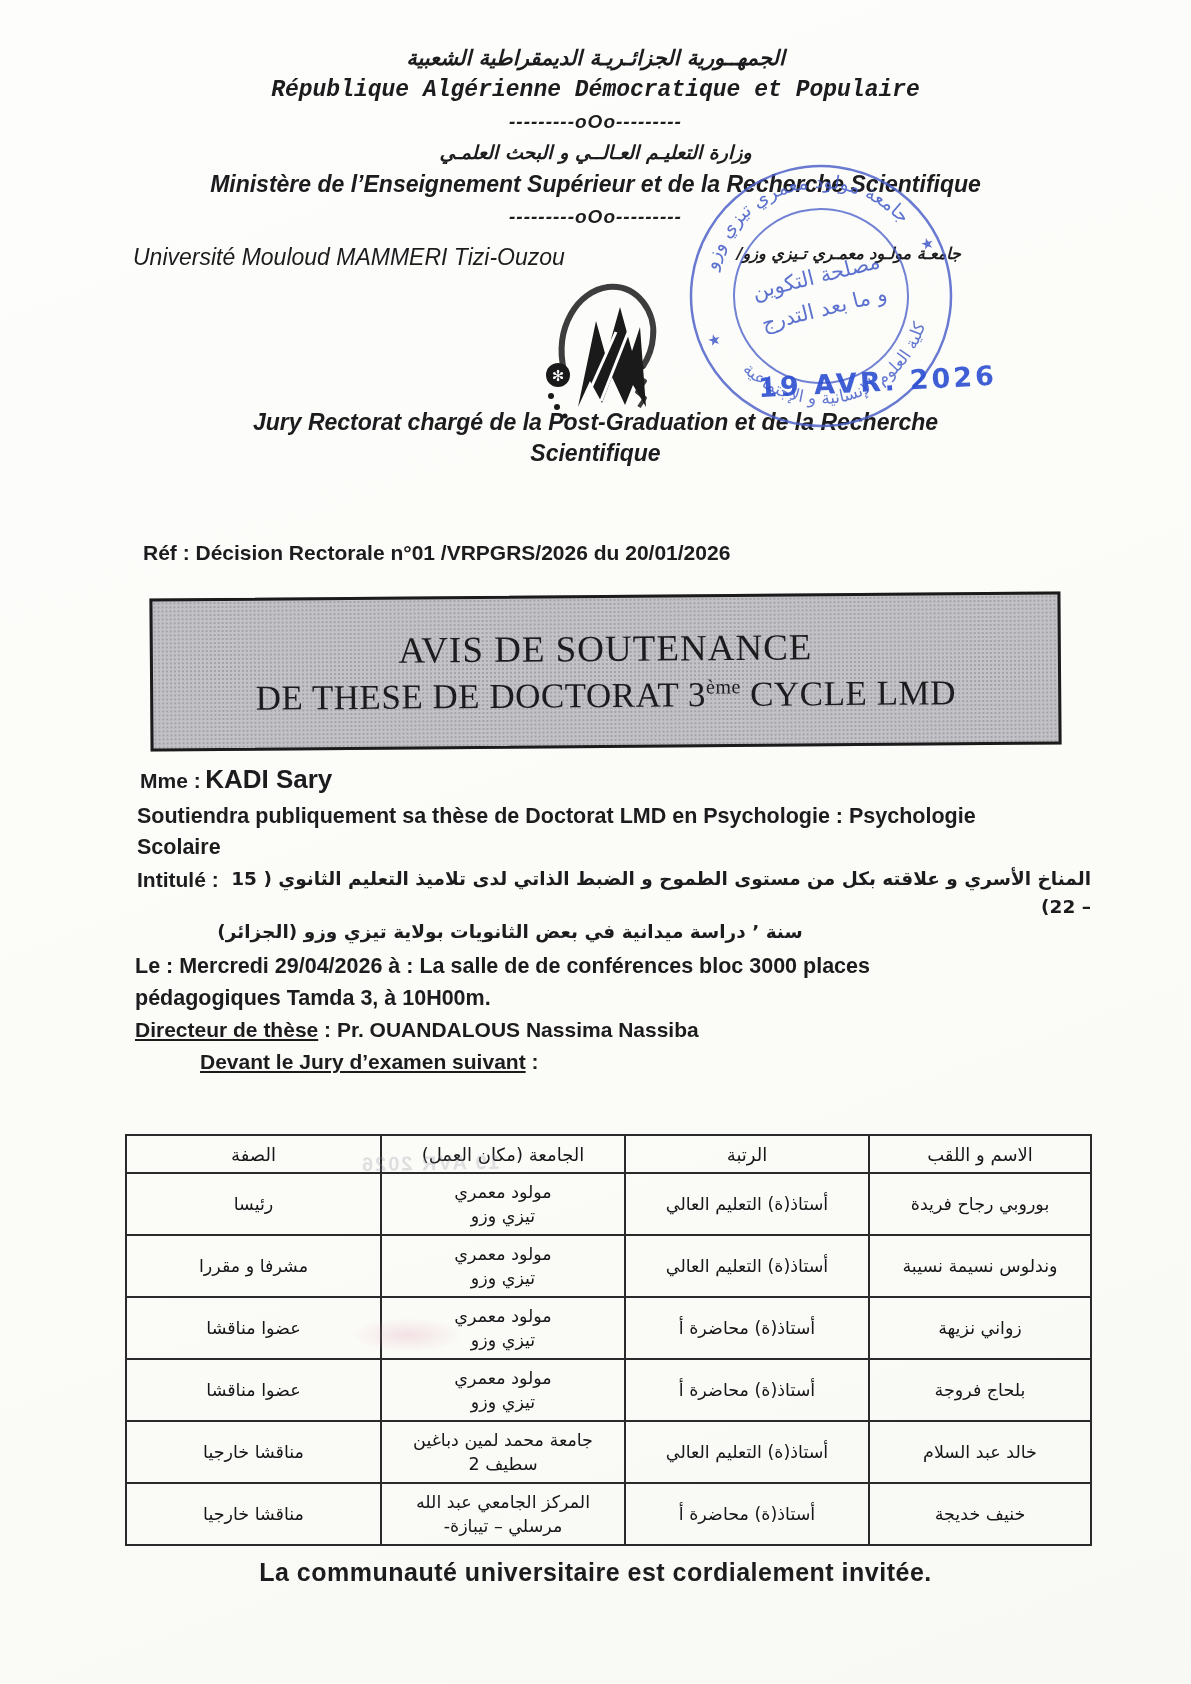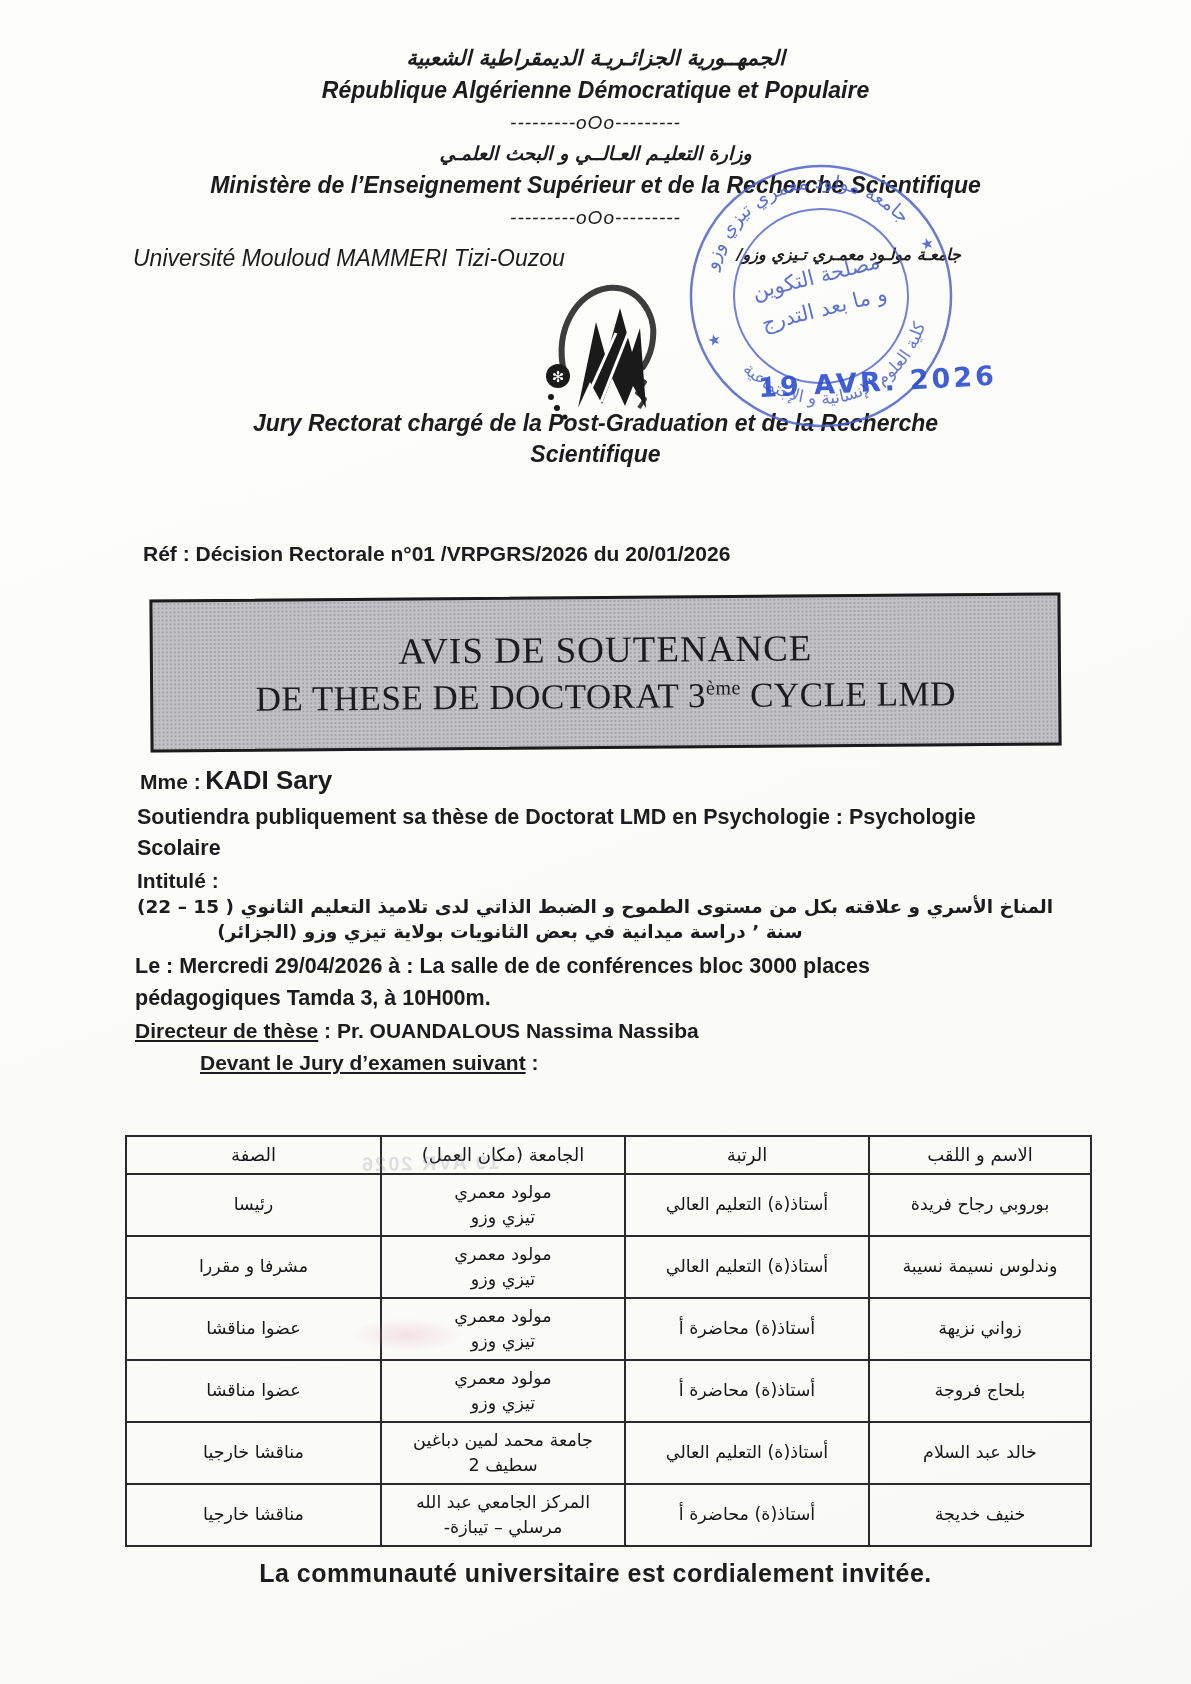--- a/index.html
+++ b/index.html
@@ -9,22 +9,22 @@
     margin:0 auto;
     background:linear-gradient(160deg,#fdfdfb 0%,#fbfbf8 60%,#f8f8f4 100%);
     font-family:"Liberation Sans",sans-serif;
     color:#1c1c1e;
     overflow:hidden;
   }
   
   .hdr{ text-align:center; padding-top:46px; }
   .ar{ font-family:"DejaVu Sans",sans-serif; direction:rtl; }
   .ar-rep{ font-size:21px; font-weight:bold; font-style:italic; }
-  .fr-rep{ font-size:23px; font-weight:bold; font-style:italic; margin-top:7px; }
-  .sep{ font-size:19px; font-weight:normal; font-style:italic; letter-spacing:1px; margin-top:8px; }
+  .fr-rep{ font-size:23px; font-weight:bold; font-style:italic; margin-top:7px;font-family:Liberation Mono, monospace; }
+  .sep{ font-size:19px; font-weight:bold; font-style:italic; letter-spacing:1px; margin-top:8px; }
   .ar-min{ font-size:19px; font-weight:bold; font-style:italic; margin-top:8px; }
   .fr-min{ font-size:23px; font-weight:bold; font-style:italic; margin-top:8px; }
   .univ-row{ display:flex; justify-content:space-between; align-items:flex-start;
     margin:16px 230px 0 133px; }
   .univ-fr{ font-size:23px; font-weight:normal; font-style:italic; white-space:nowrap; }
   .univ-ar{ font-size:16px; font-weight:bold; font-style:italic; white-space:nowrap; margin-left:30px; }
   
   .logo-wrap{ width:140px; margin:6px auto 0 auto; margin-left:540px; }
   
   .vice{ text-align:center; font-size:23px; font-weight:bold; font-style:italic;
@@ -49,21 +49,21 @@
     font-family:"Liberation Serif",serif;
   }
   .tbox .l1{ font-size:37px; letter-spacing:1px; }
   .tbox .l2{ font-size:35px; margin-top:6px; letter-spacing:0.5px;}
   .tbox sup{ font-size:20px; }
   
   .mme{ margin:16px 0 0 140px; }
   .mme .civ{ font-size:21px; font-weight:bold; }
   .mme .nm{ font-size:26px; font-weight:bold; }
   .announce{ margin:6px 90px 0 137px; font-size:21.5px; font-weight:bold; line-height:1.45; }
-  .intit{ display:flex; margin:2px 100px 0 137px; align-items:flex-start;flex-direction:column;}
+  .intit{ display:flex; margin:2px 100px 0 137px; align-items:flex-start;}
   .intit .lbl{ font-size:21px; font-weight:bold; white-space:nowrap; margin-right:10px; padding-top:3px;}
   .intit .artitle{ flex:1; font-family:"DejaVu Sans",sans-serif; direction:rtl; text-align:right;
     font-size:18.5px; font-weight:bold; line-height:1.5; }
   .artitle2{ width:760px; margin-left:130px; text-align:center;
     font-family:"DejaVu Sans",sans-serif; direction:rtl;
     font-size:18.5px; font-weight:bold; }
   .sched{ margin:8px 90px 0 135px; font-size:21.5px; font-weight:bold; line-height:1.5; }
   .director{ margin:4px 0 0 135px; font-size:21px; font-weight:bold; }
   .director .ul{ text-decoration:underline; }
   .jury-h{ margin:8px 0 14px 200px; font-size:21px; font-weight:bold; }

